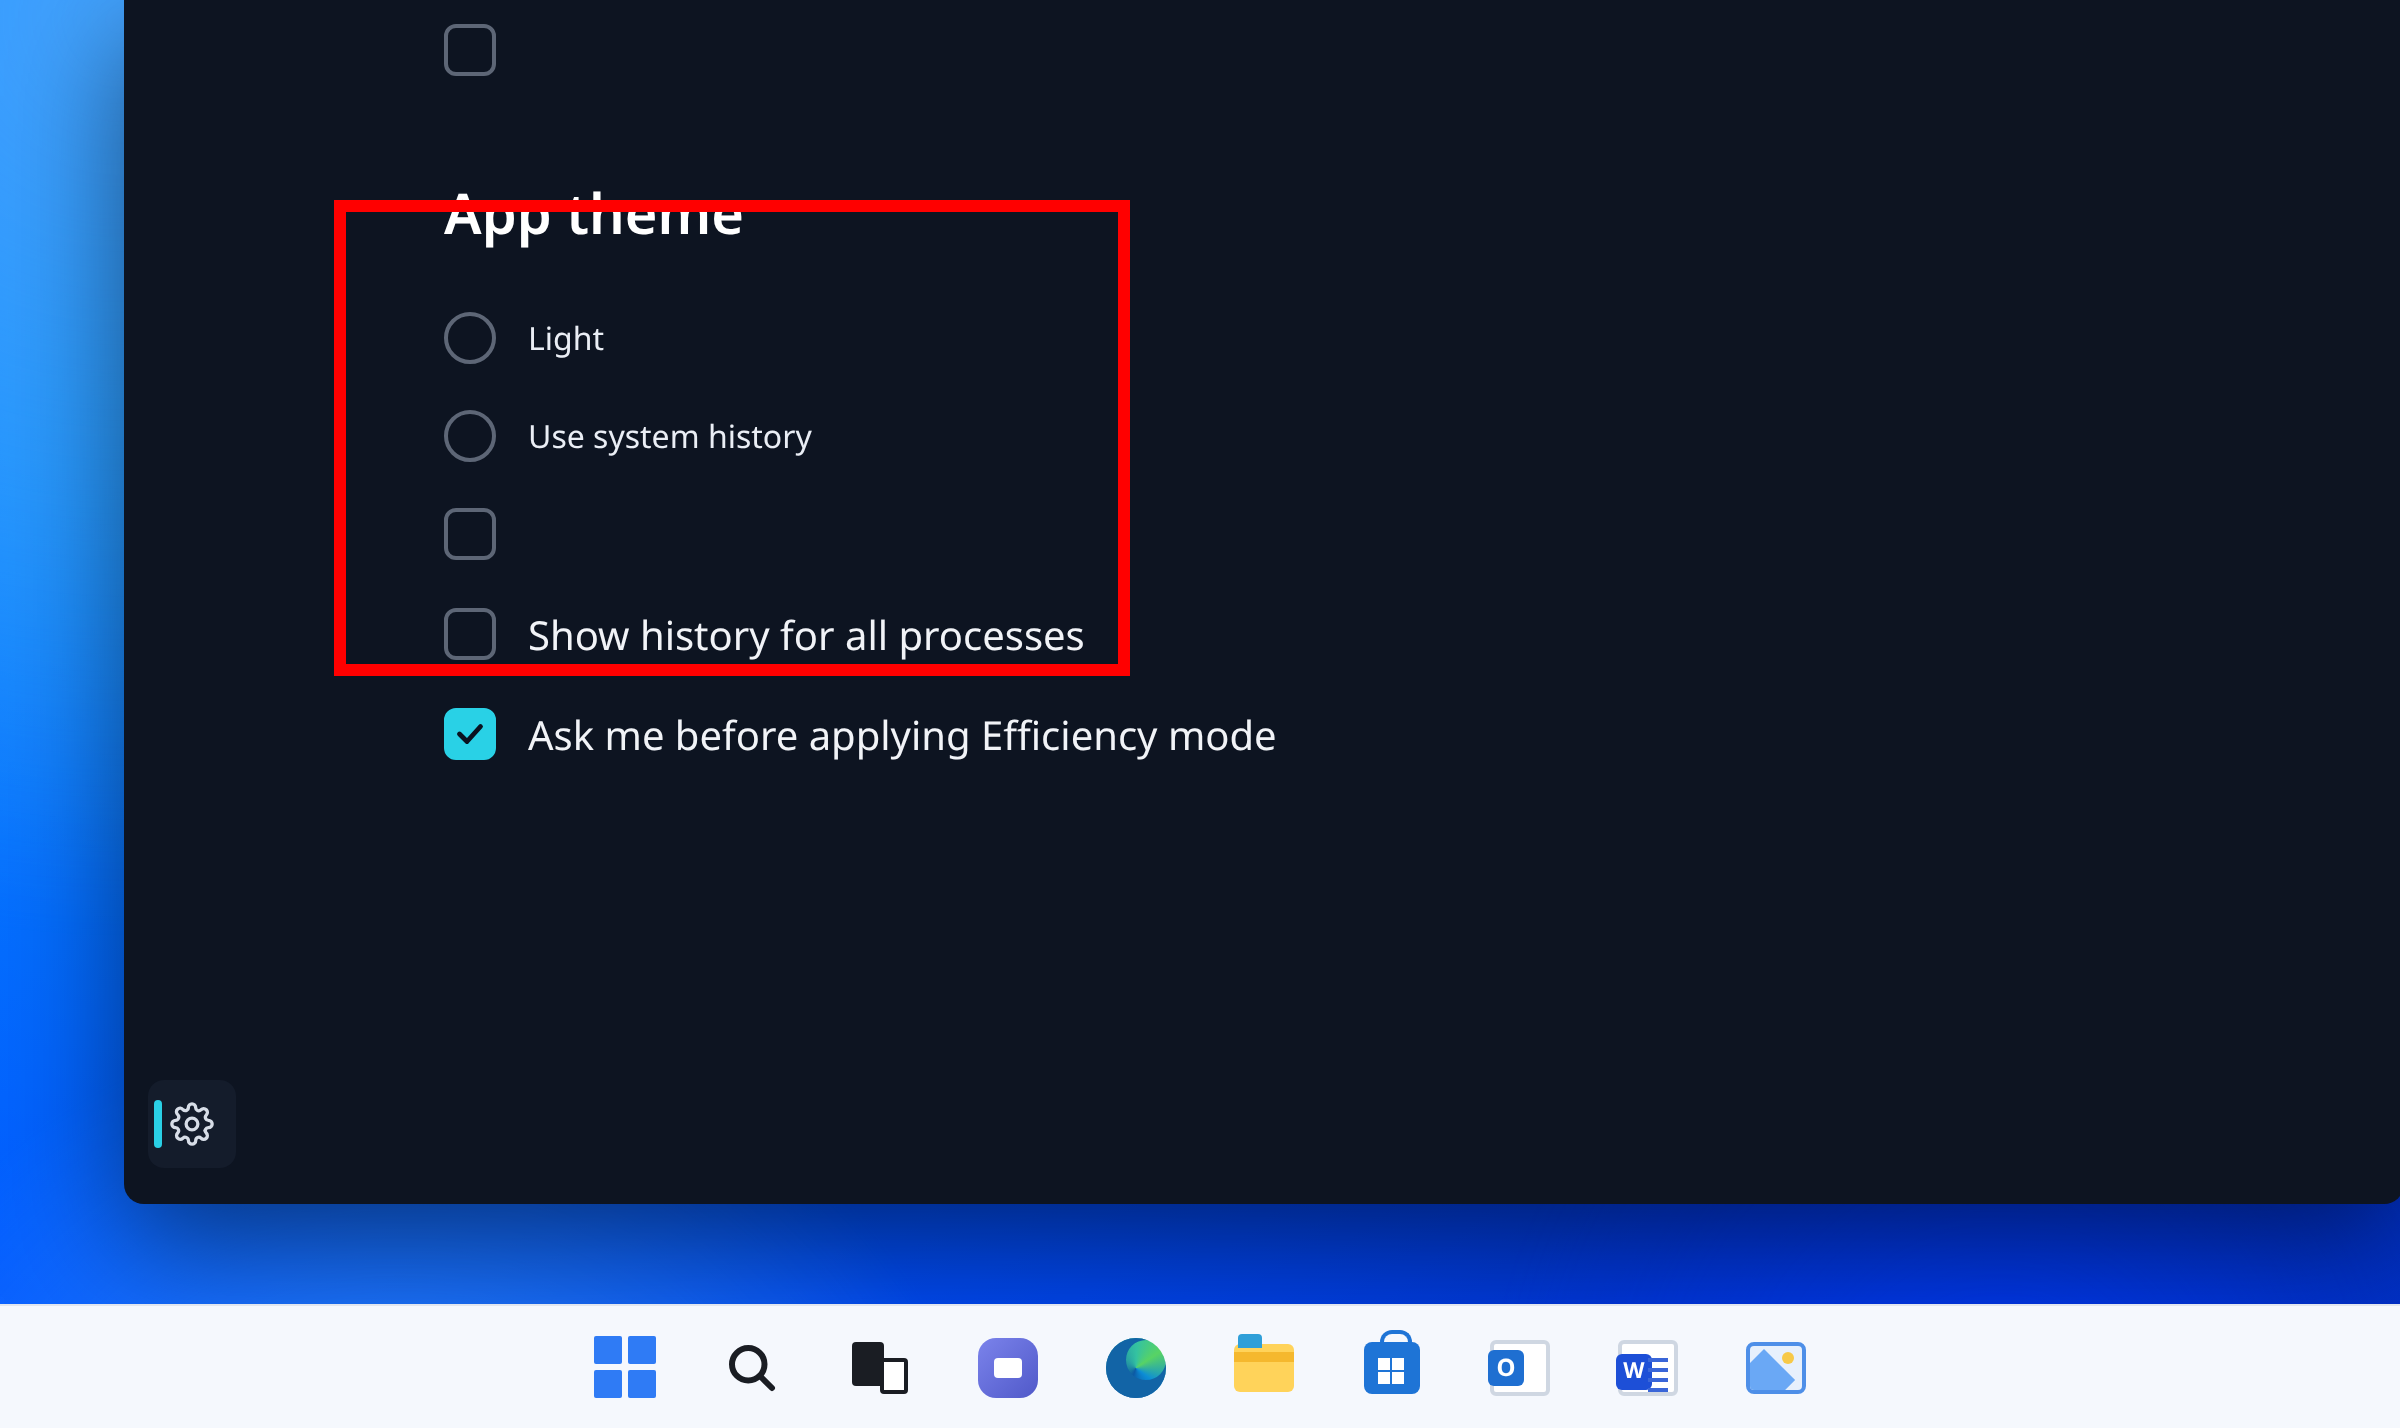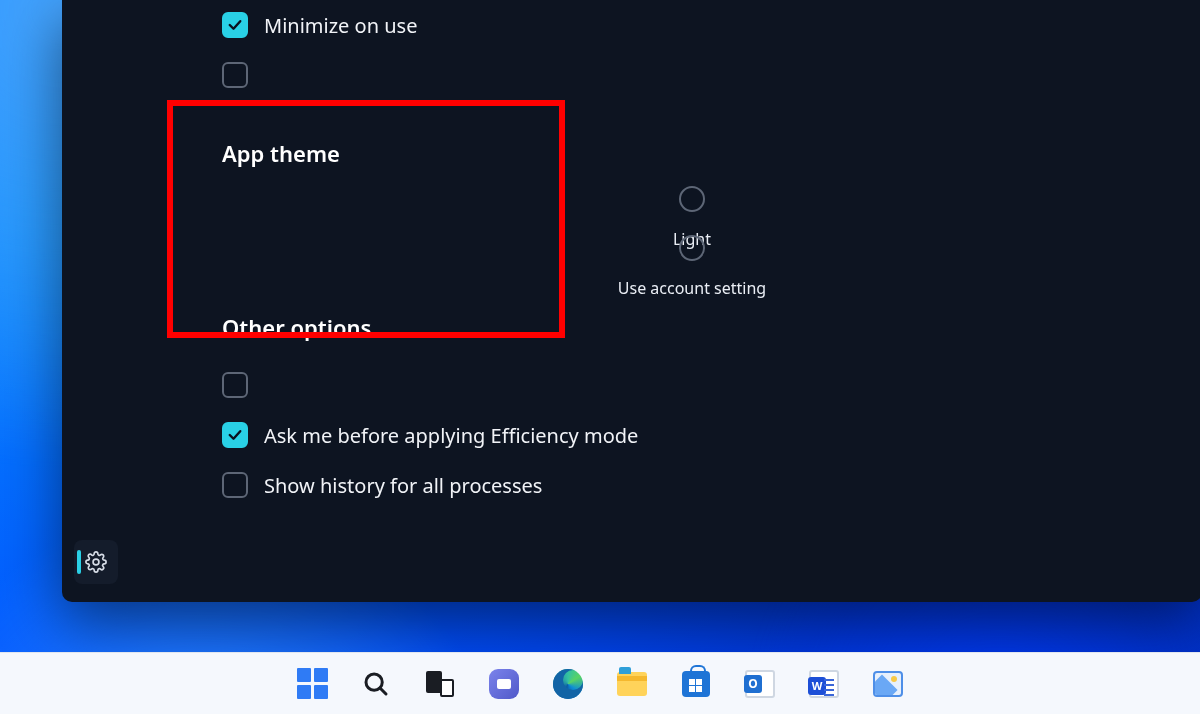--- a/index.html
+++ b/index.html
@@ -44,25 +44,25 @@
     border:2px solid #5d6676;
     display:inline-flex; align-items:center; justify-content:center;
     flex-shrink:0;
   }
   .checkbox.checked {
     background:#29d1e6; border-color:#29d1e6;
   }
   .checkbox.checked svg { stroke:#0a1220; }
 
   .section-title {
-    font-size:22px; font-weight:600; color:#fff;
+    font-size:28px; font-weight:600; color:#fff;
     margin-top:28px; margin-bottom:18px;
   }
 
-  .radio-row { display:flex; align-items:center; gap:16px; height:49px;flex-direction:column; }
+  .radio-row { display:flex; align-items:center; gap:16px; height:49px; }
   .radio {
     width:26px; height:26px; border-radius:50%;
     border:2.5px solid #5d6676;
     display:inline-flex; align-items:center; justify-content:center;
     flex-shrink:0;
   }
   .radio.checked { border-color:#29d1e6; border-width:3px; }
   .radio.checked .dot { width:12px; height:12px; border-radius:50%; background:#29d1e6; }
 
   .highlight-box {
@@ -140,65 +140,56 @@
 <div class="desktop">
   <div class="swoosh sw1"></div>
   <div class="swoosh sw2"></div>
   <div class="swoosh sw3"></div>
   <div class="swoosh sw4"></div>
 
   <div class="app-window">
 
     <div class="content">
 
-      <div class="opt-row">
-        <span class="checkbox checked">
-          <svg viewBox="0 0 24 24" width="18" height="18" fill="none" stroke-width="3.2" stroke-linecap="round" stroke-linejoin="round">
-              <polyline points="5 12 10 17 19 7"></polyline>
-            </svg>
-        </span>
-        <span class="label">Minimize on use</span>
-      </div>
 
       <div class="opt-row">
         <span class="checkbox"></span>
       </div>
 
       <div class="section-title" style="margin-top:38px">App theme</div>
 
       <div class="radio-row">
         <span class="radio">
             <span class="dot"></span>
           </span>
         <span class="label">Light</span>
       </div>
       <div class="radio-row">
         <span class="radio">
             <span class="dot"></span>
           </span>
-        <span class="label">Use account setting</span>
-      </div>
-
-      <div class="section-title">Other options</div>
+        <span class="label">Use system history</span>
+      </div>
+
 
       <div class="opt-row">
         <span class="checkbox"></span>
+      </div>
+      <div class="opt-row">
+        <span class="checkbox"></span>
+        <span class="label">Show history for all processes</span>
       </div>
       <div class="opt-row">
         <span class="checkbox checked">
           <svg viewBox="0 0 24 24" width="18" height="18" fill="none" stroke-width="3.2" stroke-linecap="round" stroke-linejoin="round">
               <polyline points="5 12 10 17 19 7"></polyline>
             </svg>
         </span>
         <span class="label">Ask me before applying Efficiency mode</span>
       </div>
-      <div class="opt-row">
-        <span class="checkbox"></span>
-        <span class="label">Show history for all processes</span>
-      </div>
 
     </div>
 
     <div class="highlight-box" style="left:105px; top:100px; width:398px; height:238px;"></div>
 
     <div class="sidebar-settings">
       <span class="bar"></span>
       <svg class="gear" viewBox="0 0 24 24" fill="none" stroke-width="1.8">
         <circle cx="12" cy="12" r="3.2"></circle>
         <path d="M19.4 15a1.7 1.7 0 0 0 .34 1.87l.06.06a2 2 0 1 1-2.83 2.83l-.06-.06a1.7 1.7 0 0 0-1.87-.34 1.7 1.7 0 0 0-1 1.56V21a2 2 0 1 1-4 0v-.09a1.7 1.7 0 0 0-1.11-1.56 1.7 1.7 0 0 0-1.87.34l-.06.06A2 2 0 1 1 4.17 16.9l.06-.06a1.7 1.7 0 0 0 .34-1.87 1.7 1.7 0 0 0-1.56-1H3a2 2 0 1 1 0-4h.09a1.7 1.7 0 0 0 1.56-1.11 1.7 1.7 0 0 0-.34-1.87l-.06-.06A2 2 0 1 1 7.1 4.17l.06.06a1.7 1.7 0 0 0 1.87.34H9a1.7 1.7 0 0 0 1-1.56V3a2 2 0 1 1 4 0v.09a1.7 1.7 0 0 0 1 1.56 1.7 1.7 0 0 0 1.87-.34l.06-.06A2 2 0 1 1 19.83 7.1l-.06.06a1.7 1.7 0 0 0-.34 1.87V9a1.7 1.7 0 0 0 1.56 1H21a2 2 0 1 1 0 4h-.09a1.7 1.7 0 0 0-1.56 1z"></path>

